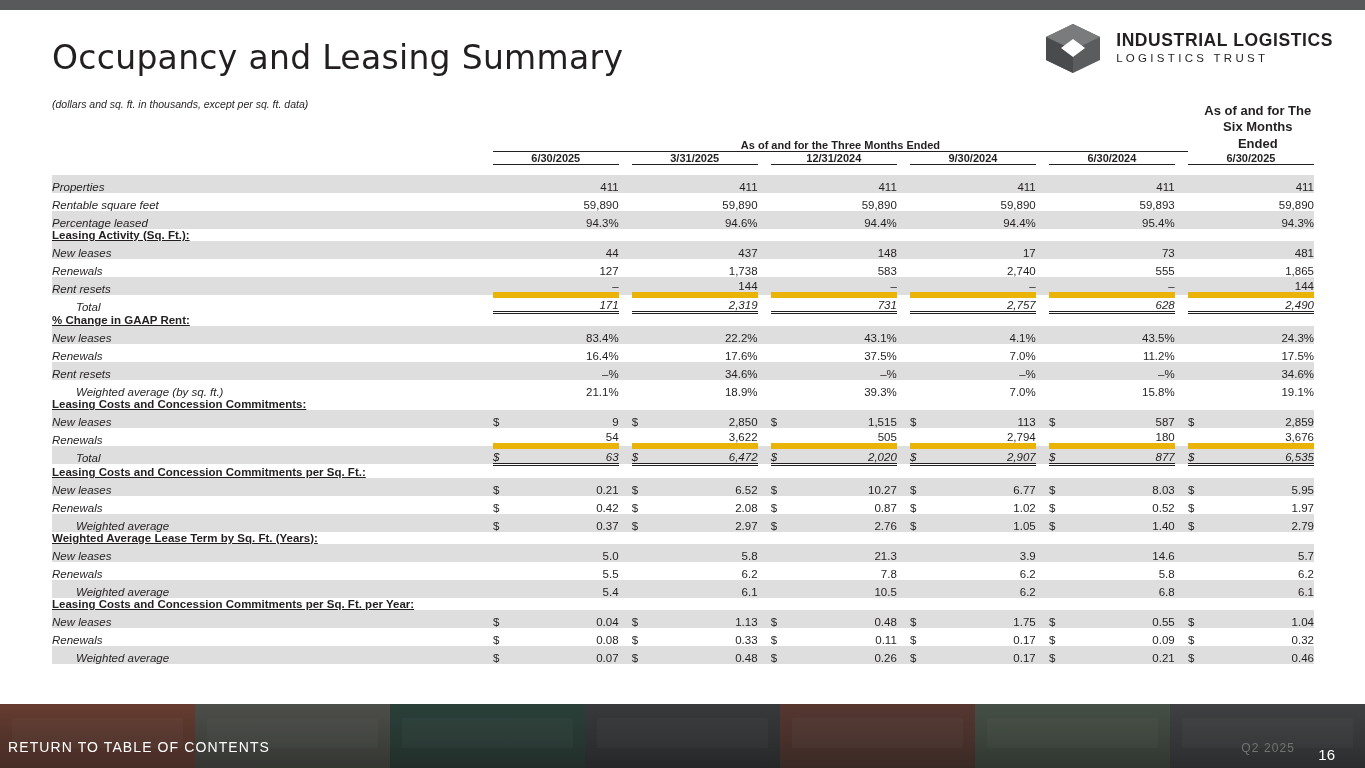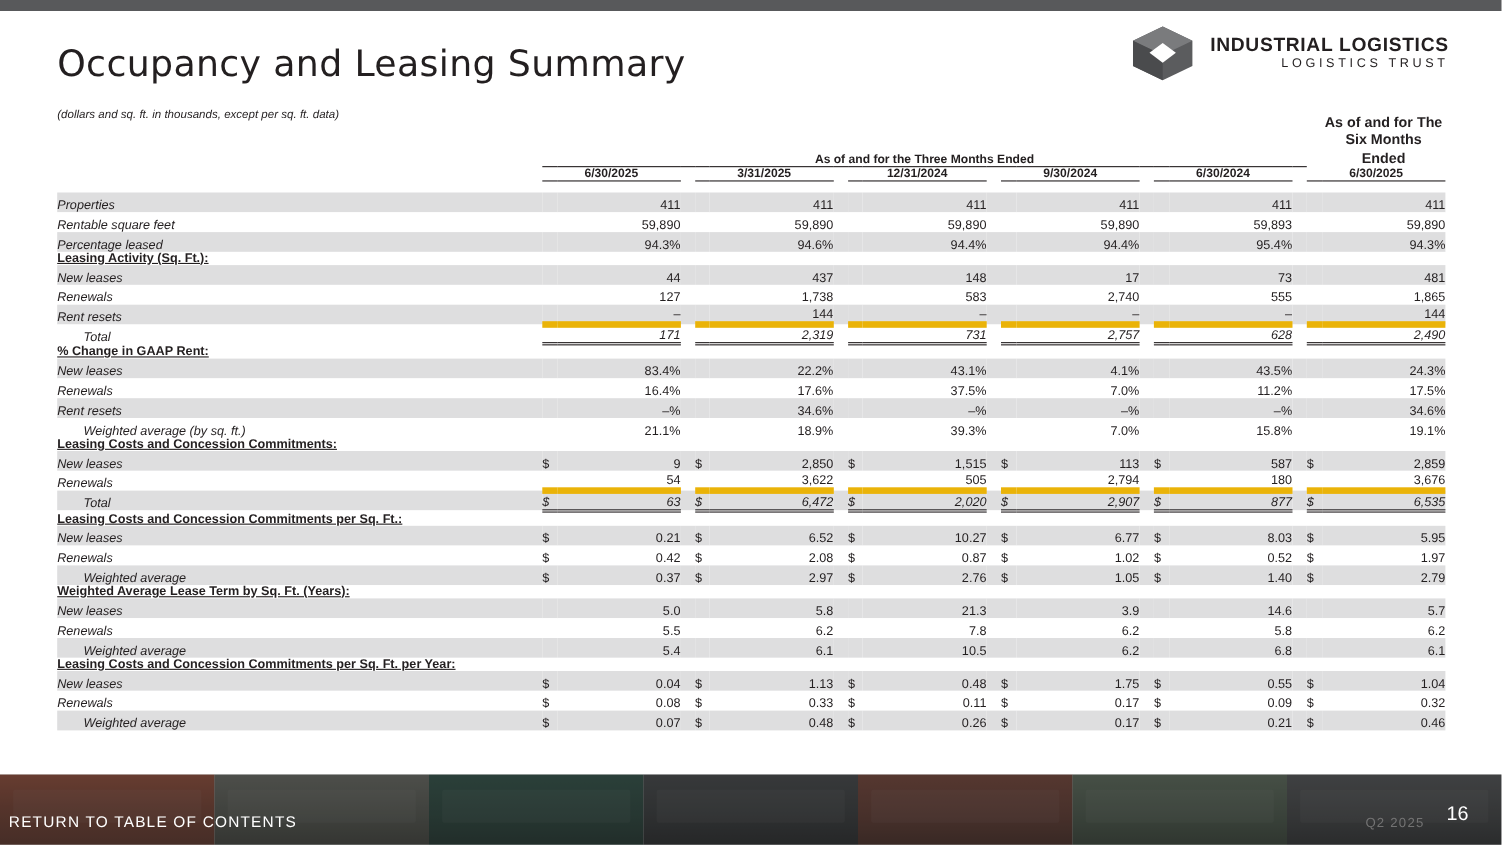--- a/index.html
+++ b/index.html
@@ -34,26 +34,25 @@
     position: absolute;
     left: 52px;
     top: 98px;
     font-size: 10.5px;
     font-style: italic;
     color: #231f20;
   }
   
   .logo-wrap {
     position: absolute;
-    right: 48px;
+    right: 32px;
     top: 22px;
     display: flex;
     align-items: center;
     gap: 12px;
-    text-align: right;
   }
   .logo-mark {
     width: 62px;
     height: 52px;
     position: relative;
   }
   .logo-text-1 {
     font-size: 17.5px;
     font-weight: bold;
     letter-spacing: 0.6px;
@@ -183,23 +182,23 @@
     position: absolute;
     right: 70px;
     bottom: 13px;
     color: #737373;
     font-size: 12px;
     letter-spacing: 1.1px;
   }
   .footer-page {
     position: absolute;
     right: 30px;
-    bottom: 18px;
+    bottom: 5px;
     color: #ffffff;
-    font-size: 18px;
+    font-size: 15px;
   }
 </style>
 </head>
 <body>
 
 <div class="top-bar"></div>
 
 <div class="page-title">Occupancy and Leasing Summary</div>
 <div class="subnote">(dollars and sq. ft. in thousands, except per sq. ft. data)</div>
 

